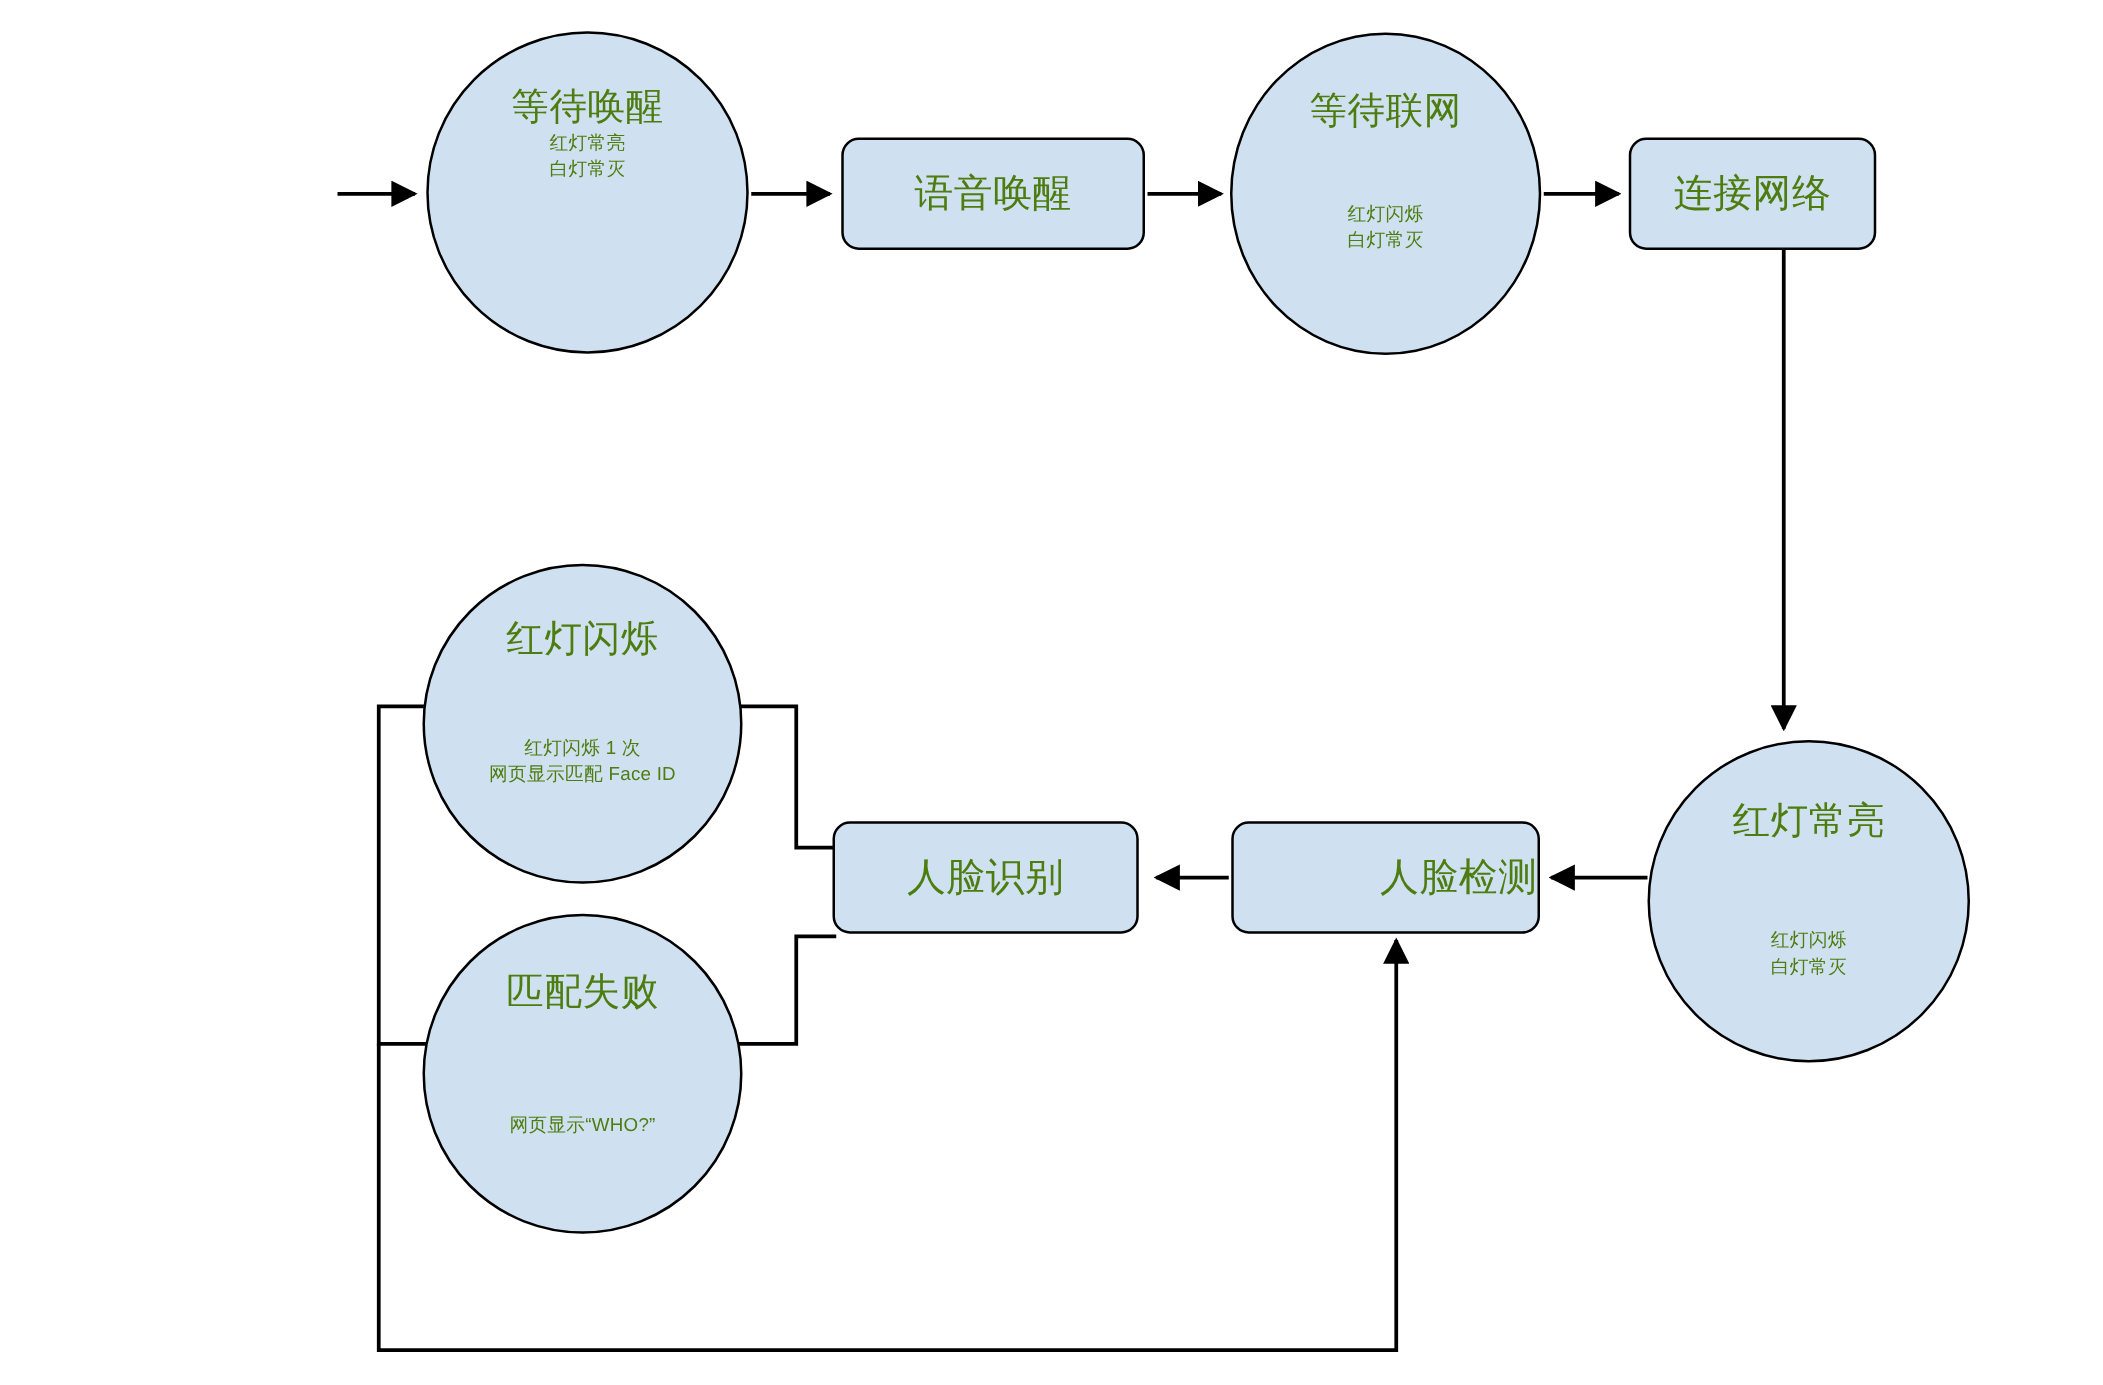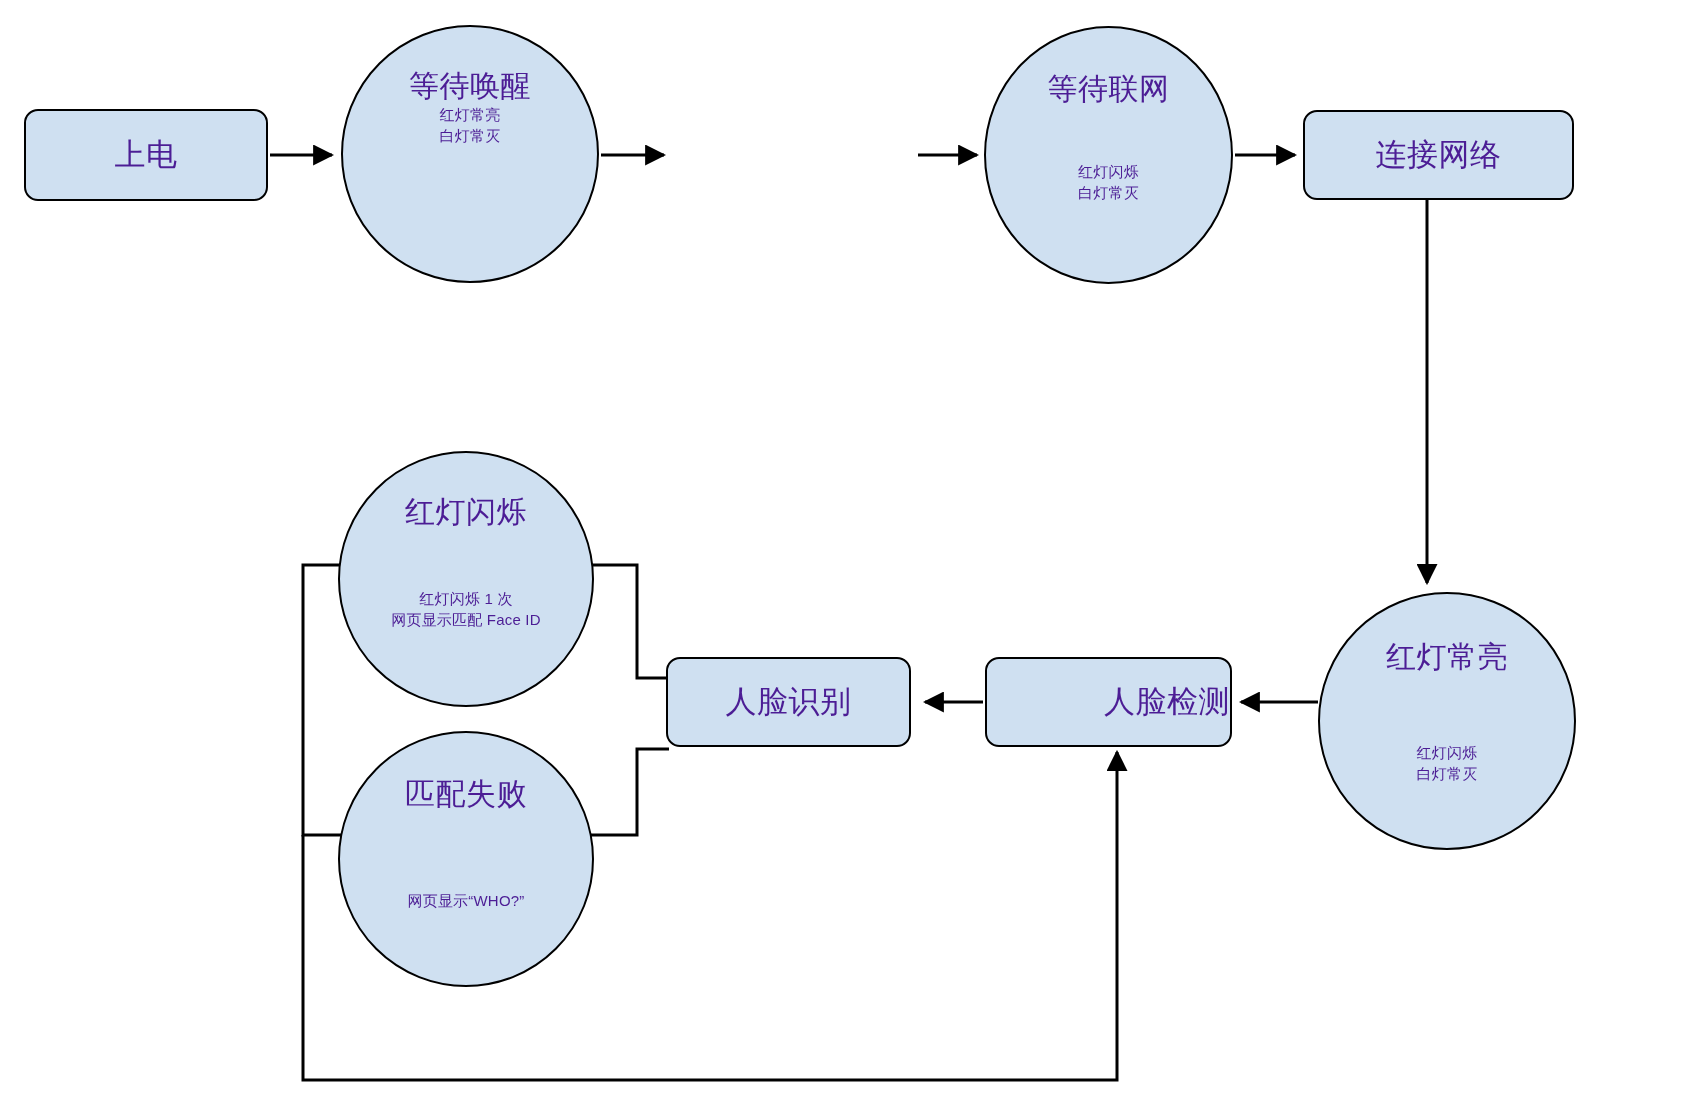--- a/index.html
+++ b/index.html
@@ -27,21 +27,21 @@
   }
   .node {
     position: absolute;
     box-sizing: border-box;
     background: #cfe0f1;
     border: 2px solid #000000;
     display: flex;
     flex-direction: column;
     align-items: center;
     justify-content: center;
-    color: #4c1d95;
+    color: #4d7c0f;
     z-index: 2;
   }
   .node.box {
     border-radius: 14px;
   }
   .node.circle {
     border-radius: 50%;
     justify-content: flex-start;
   }
   .node-title {
@@ -103,38 +103,38 @@
 
     <g>
       <polyline points="669,678 637,678 637,565 303,565 303,835 637,835 637,749 669,749" fill="none" stroke="#000000" stroke-width="3"></polyline>
     </g>
 
     <g>
       <polyline points="303,835 303,1080 1117,1080 1117,752" fill="none" stroke="#000000" stroke-width="3" marker-end="url(#arrowhead)"></polyline>
     </g>
   </svg>
 
-  <div class="node box" style="left:24px; top:109px; width:244px; height:92px;">
-    <div class="node-title">上电</div>
-  </div>
 
   <div class="node circle" style="left:341px; top:25px; width:258px; height:258px; padding-top:42px;">
     <div class="node-title">等待唤醒</div>
     <div class="node-sub" style="">红灯常亮
 白灯常灭</div>
   </div>
 
+  <div class="node box" style="left:673px; top:110px; width:243px; height:90px;">
+    <div class="node-title">语音唤醒</div>
+  </div>
 
   <div class="node circle" style="left:984px; top:26px; width:249px; height:258px; padding-top:44px;">
     <div class="node-title">等待联网</div>
     <div class="node-sub" style="margin-top:54px;">红灯闪烁
 白灯常灭</div>
   </div>
 
-  <div class="node box" style="left:1303px; top:110px; width:271px; height:90px;">
+  <div class="node box" style="left:1303px; top:110px; width:198px; height:90px;">
     <div class="node-title">连接网络</div>
   </div>
 
   <div class="node circle" style="left:1318px; top:592px; width:258px; height:258px; padding-top:46px;">
     <div class="node-title">红灯常亮</div>
     <div class="node-sub" style="margin-top:67px;">红灯闪烁
 白灯常灭</div>
   </div>
 
   <div class="node box" style="left:985px; top:657px; width:247px; height:90px;align-items:flex-end;">

